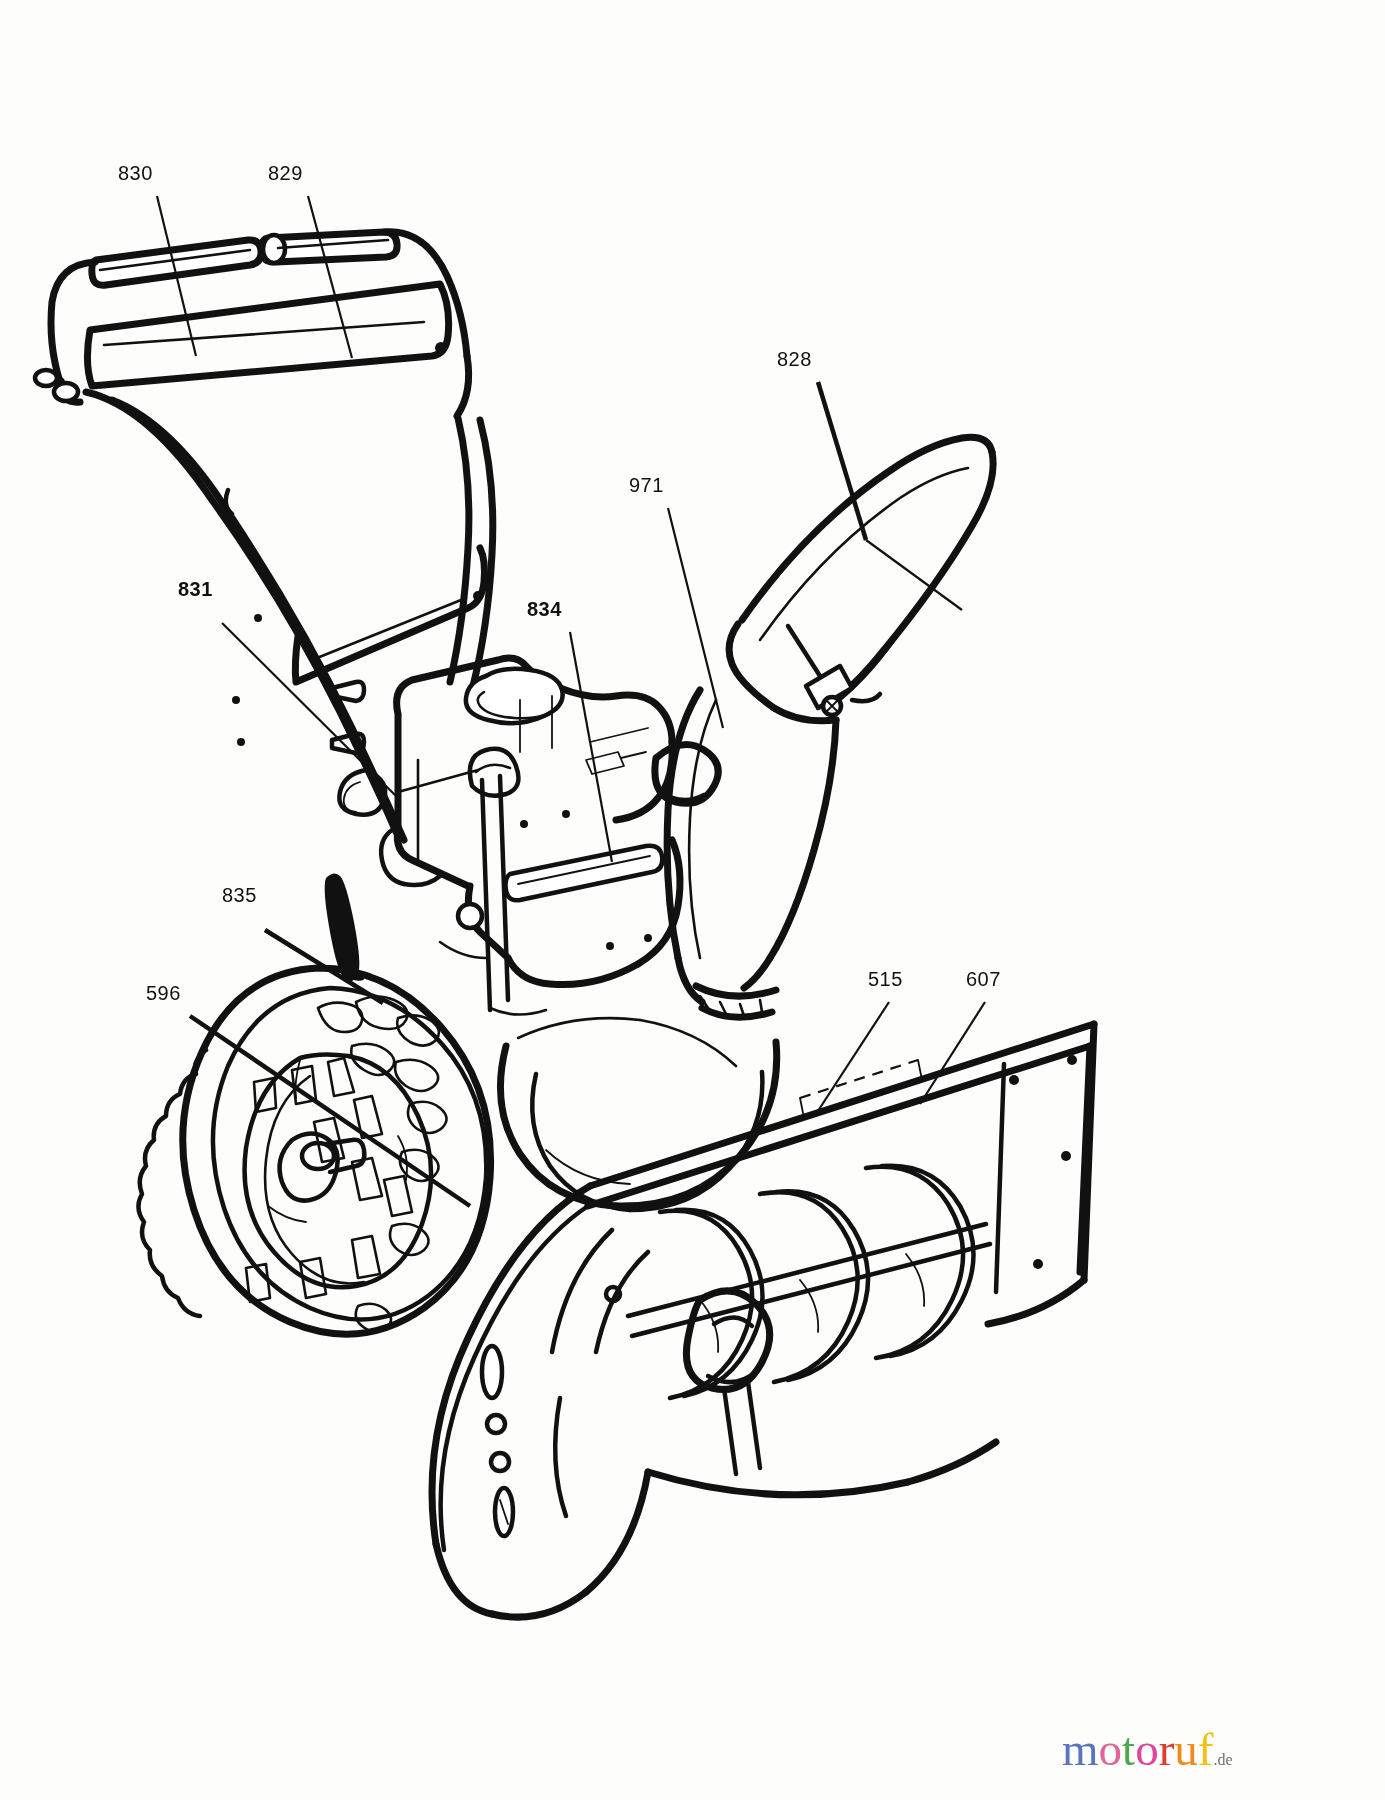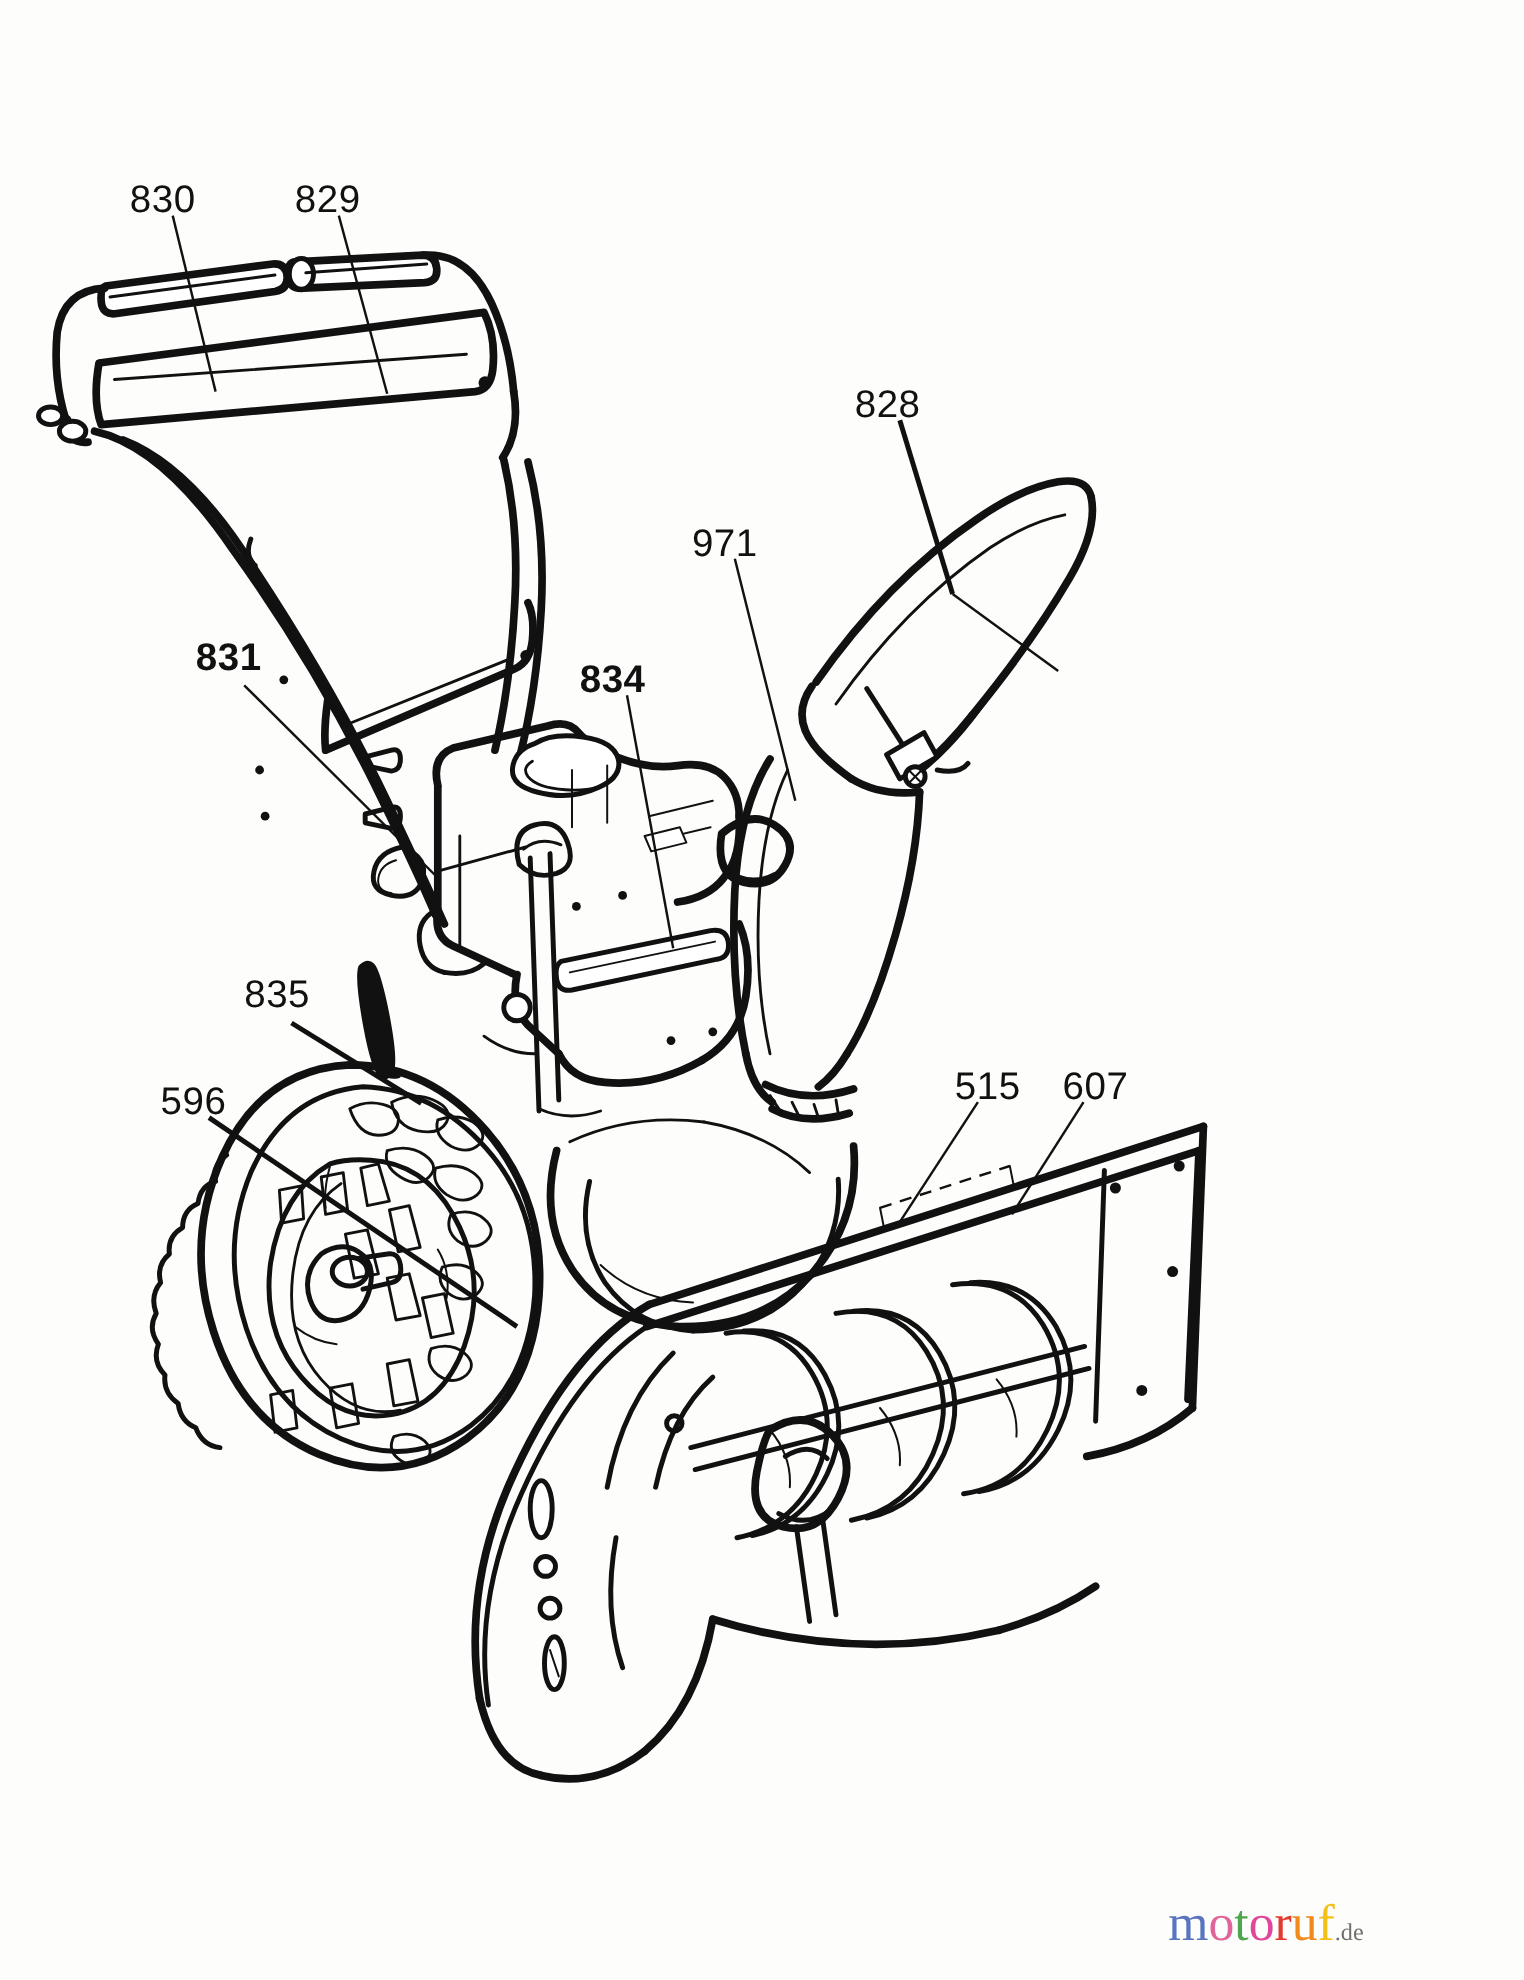--- a/index.html
+++ b/index.html
@@ -21,21 +21,21 @@
   #diagram {
     position: absolute;
     left: 0;
     top: 0;
     width: 1385px;
     height: 1800px;
   }
   .callout-label {
     position: absolute;
     font-family: "Liberation Sans", sans-serif;
-    font-size: 35px;
+    font-size: 20px;
     letter-spacing: 0.5px;
     color: #111111;
     white-space: nowrap;
     user-select: none;
   }
   #watermark {
     position: absolute;
     left: 1062px;
     top: 1726px;
     width: 300px;
@@ -43,21 +43,21 @@
   }
   #watermark .wm-text {
     font-family: "Liberation Serif", serif;
     font-size: 47px;
     line-height: 1;
     white-space: nowrap;
   }
   #watermark .wm-text .l { display: inline-block; }
   #watermark .wm-suffix {
     font-family: "Liberation Serif", serif;
-    font-size: 22px;
+    font-size: 16px;
     color: #6f6f6f;
   }
 </style>
 </head>
 <body>
 
 <div id="page" style="background: rgb(253, 254, 251);">
 
   <svg id="diagram" viewBox="0 0 1385 1800" xmlns="http://www.w3.org/2000/svg">
     <defs>

